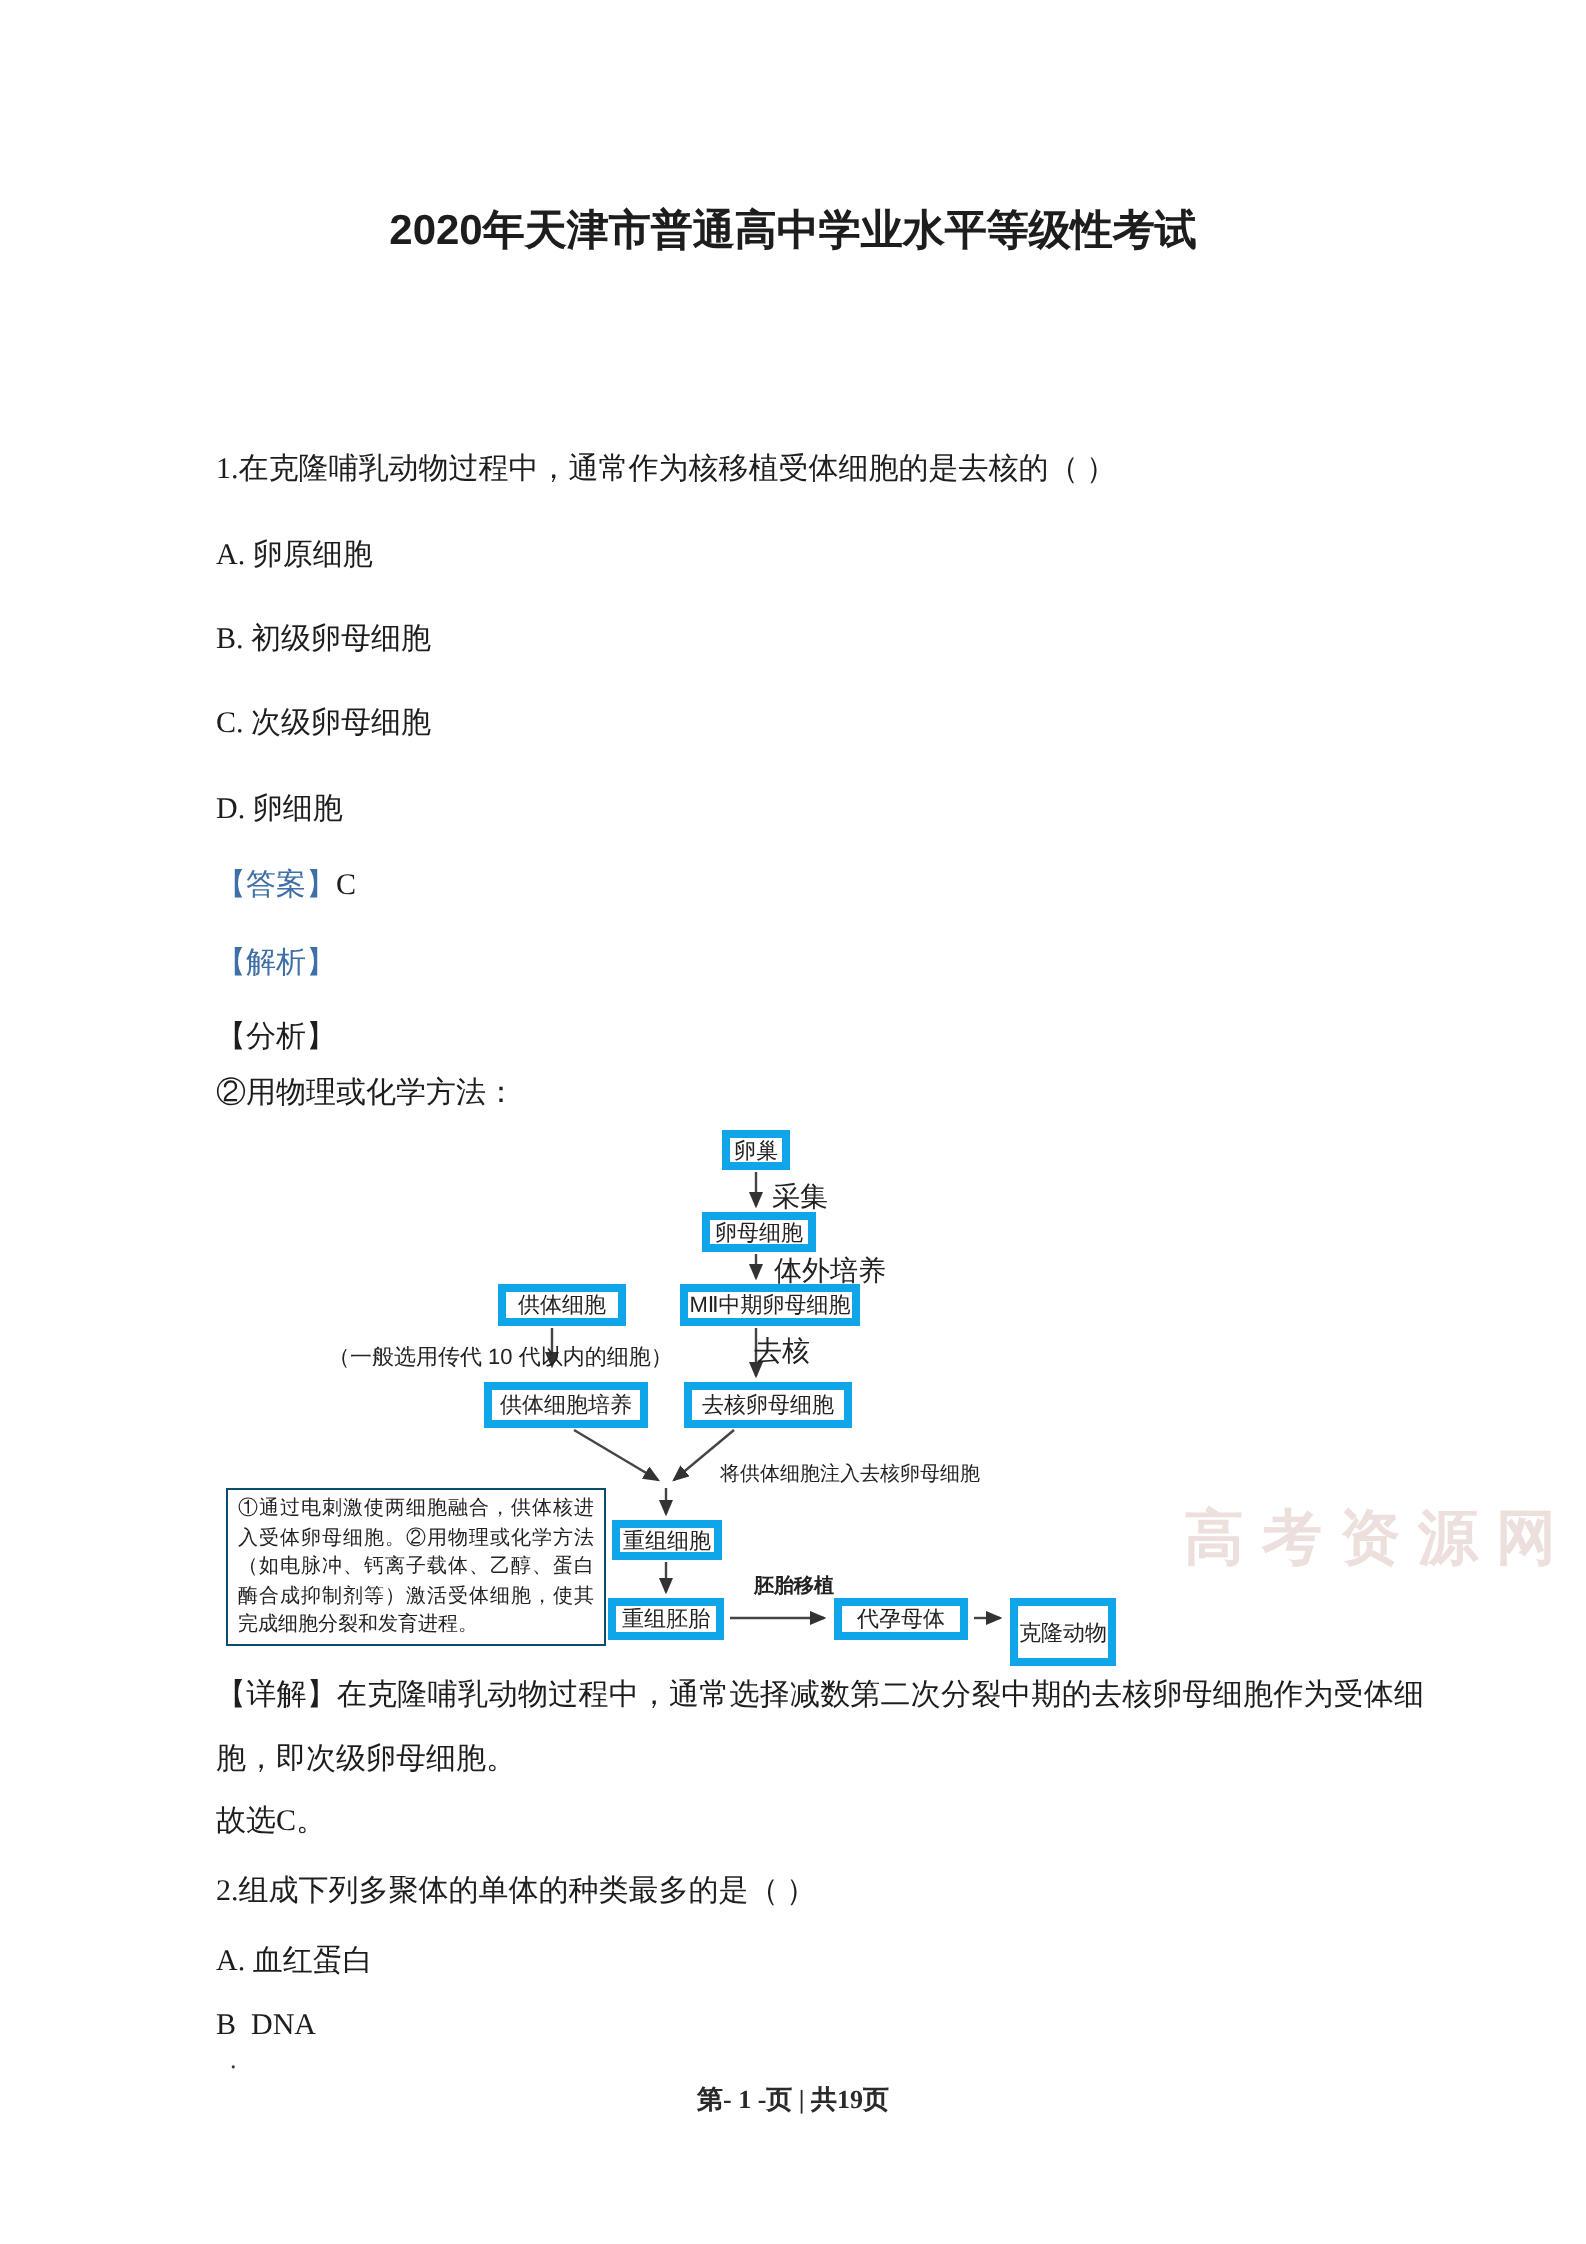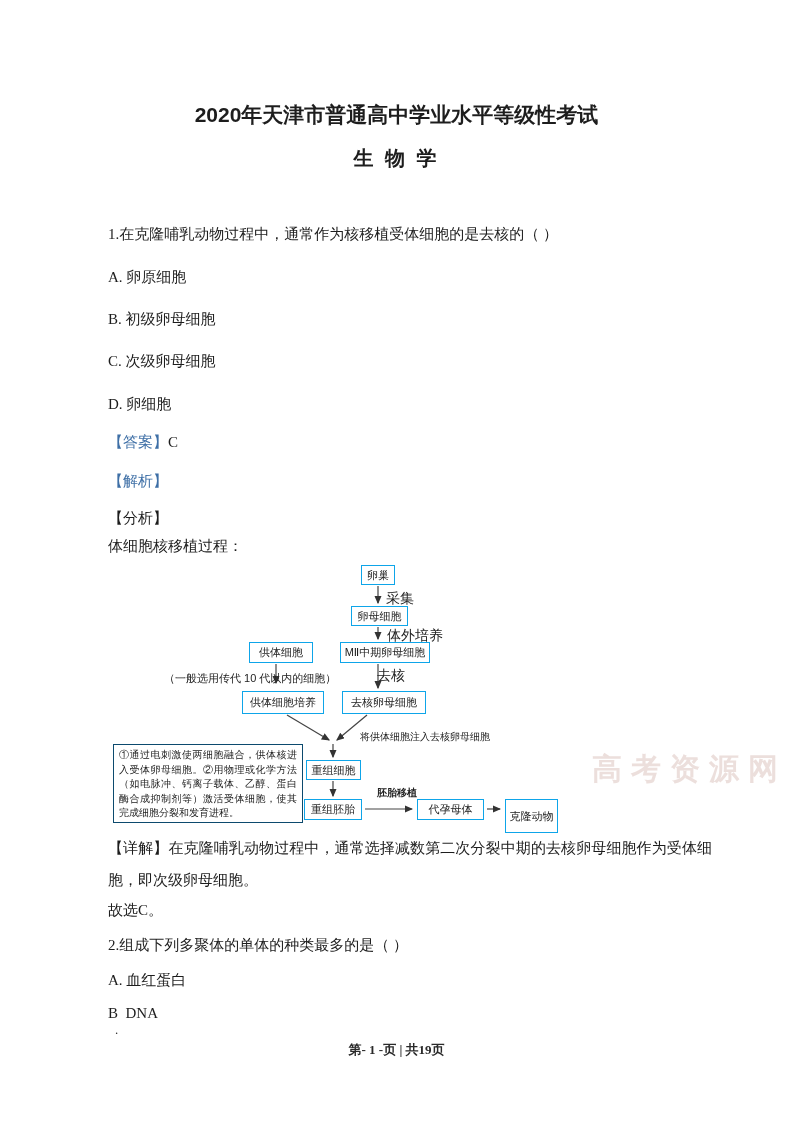--- a/index.html
+++ b/index.html
@@ -22,21 +22,21 @@
   .stray-dot{position:absolute;left:115px;top:1018px;font-size:13px;color:#333;}
   .footer{position:absolute;left:0;top:1037px;width:100%;text-align:center;font-size:13px;font-weight:bold;color:#2a2a2a;}
   .watermark{
     position:absolute;left:592px;top:745px;font-size:30px;font-weight:bold;letter-spacing:9px;
     color:rgba(213,183,178,0.45);font-family:"Liberation Serif",serif;white-space:nowrap;
   }
   
   .fc{position:absolute;left:0;top:555px;width:793px;height:272px;font-family:"Liberation Sans",sans-serif;}
   .fc svg{position:absolute;left:0;top:0;}
   .fbox{
-    position:absolute;border:1px solid #0ea5e9;background:#fff;box-sizing:border-box;
+    position:absolute;border:4px solid #0ea5e9;background:#fff;box-sizing:border-box;
     display:flex;align-items:center;justify-content:center;
     font-size:11px;color:#222;white-space:nowrap;z-index:2;
   }
   .b-ovary{left:361px;top:6px;width:34px;height:20px;}
   .b-oocyte{left:351px;top:47px;width:57px;height:20px;}
   .b-mii{left:340px;top:83px;width:90px;height:21px;}
   .b-donor{left:249px;top:83px;width:64px;height:21px;}
   .b-donor-culture{left:242px;top:132px;width:82px;height:23px;}
   .b-enucleated{left:342px;top:132px;width:84px;height:23px;}
   .b-recomb-cell{left:306px;top:201px;width:55px;height:20px;}
@@ -55,34 +55,33 @@
   .l-passage{left:164px;top:112px;font-size:11px;}
   .l-inject{left:360px;top:171px;font-size:10px;}
   .l-transfer{left:377px;top:227px;font-weight:bold;font-size:10px;}
 </style>
 </head>
 <body>
 
 <div class="page">
 
   <div class="center t-title">2020年天津市普通高中学业水平等级性考试</div>
-  <div class="center t-subject">生 物 学</div>
 
   <div class="line y-stem1">1.在克隆哺乳动物过程中，通常作为核移植受体细胞的是去核的（  ）</div>
   <div class="line y-a1">A. 卵原细胞</div>
   <div class="line y-b1">B. 初级卵母细胞</div>
   <div class="line y-c1">C. 次级卵母细胞</div>
   <div class="line y-d1">D. 卵细胞</div>
 
   <div class="line y-ans">
     <span class="blue">【答案】</span><span>C</span>
   </div>
   <div class="line y-jiexi blue">【解析】</div>
   <div class="line y-fenxi">【分析】</div>
-  <div class="line y-intro">体细胞核移植过程：</div>
+  <div class="line y-intro">②用物理或化学方法：</div>
 
   <div class="fc">
     <svg width="793" height="272" viewBox="0 0 793 272">
       <defs>
         <marker id="ah" markerWidth="7" markerHeight="7" refX="6" refY="3" orient="auto">
           <path d="M0,0 L7,3 L0,6 Z" fill="#333"></path>
         </marker>
       </defs>
       <g stroke="#444" stroke-width="1.2" fill="none">
         <line x1="378" y1="27" x2="378" y2="44" marker-end="url(#ah)"></line>

